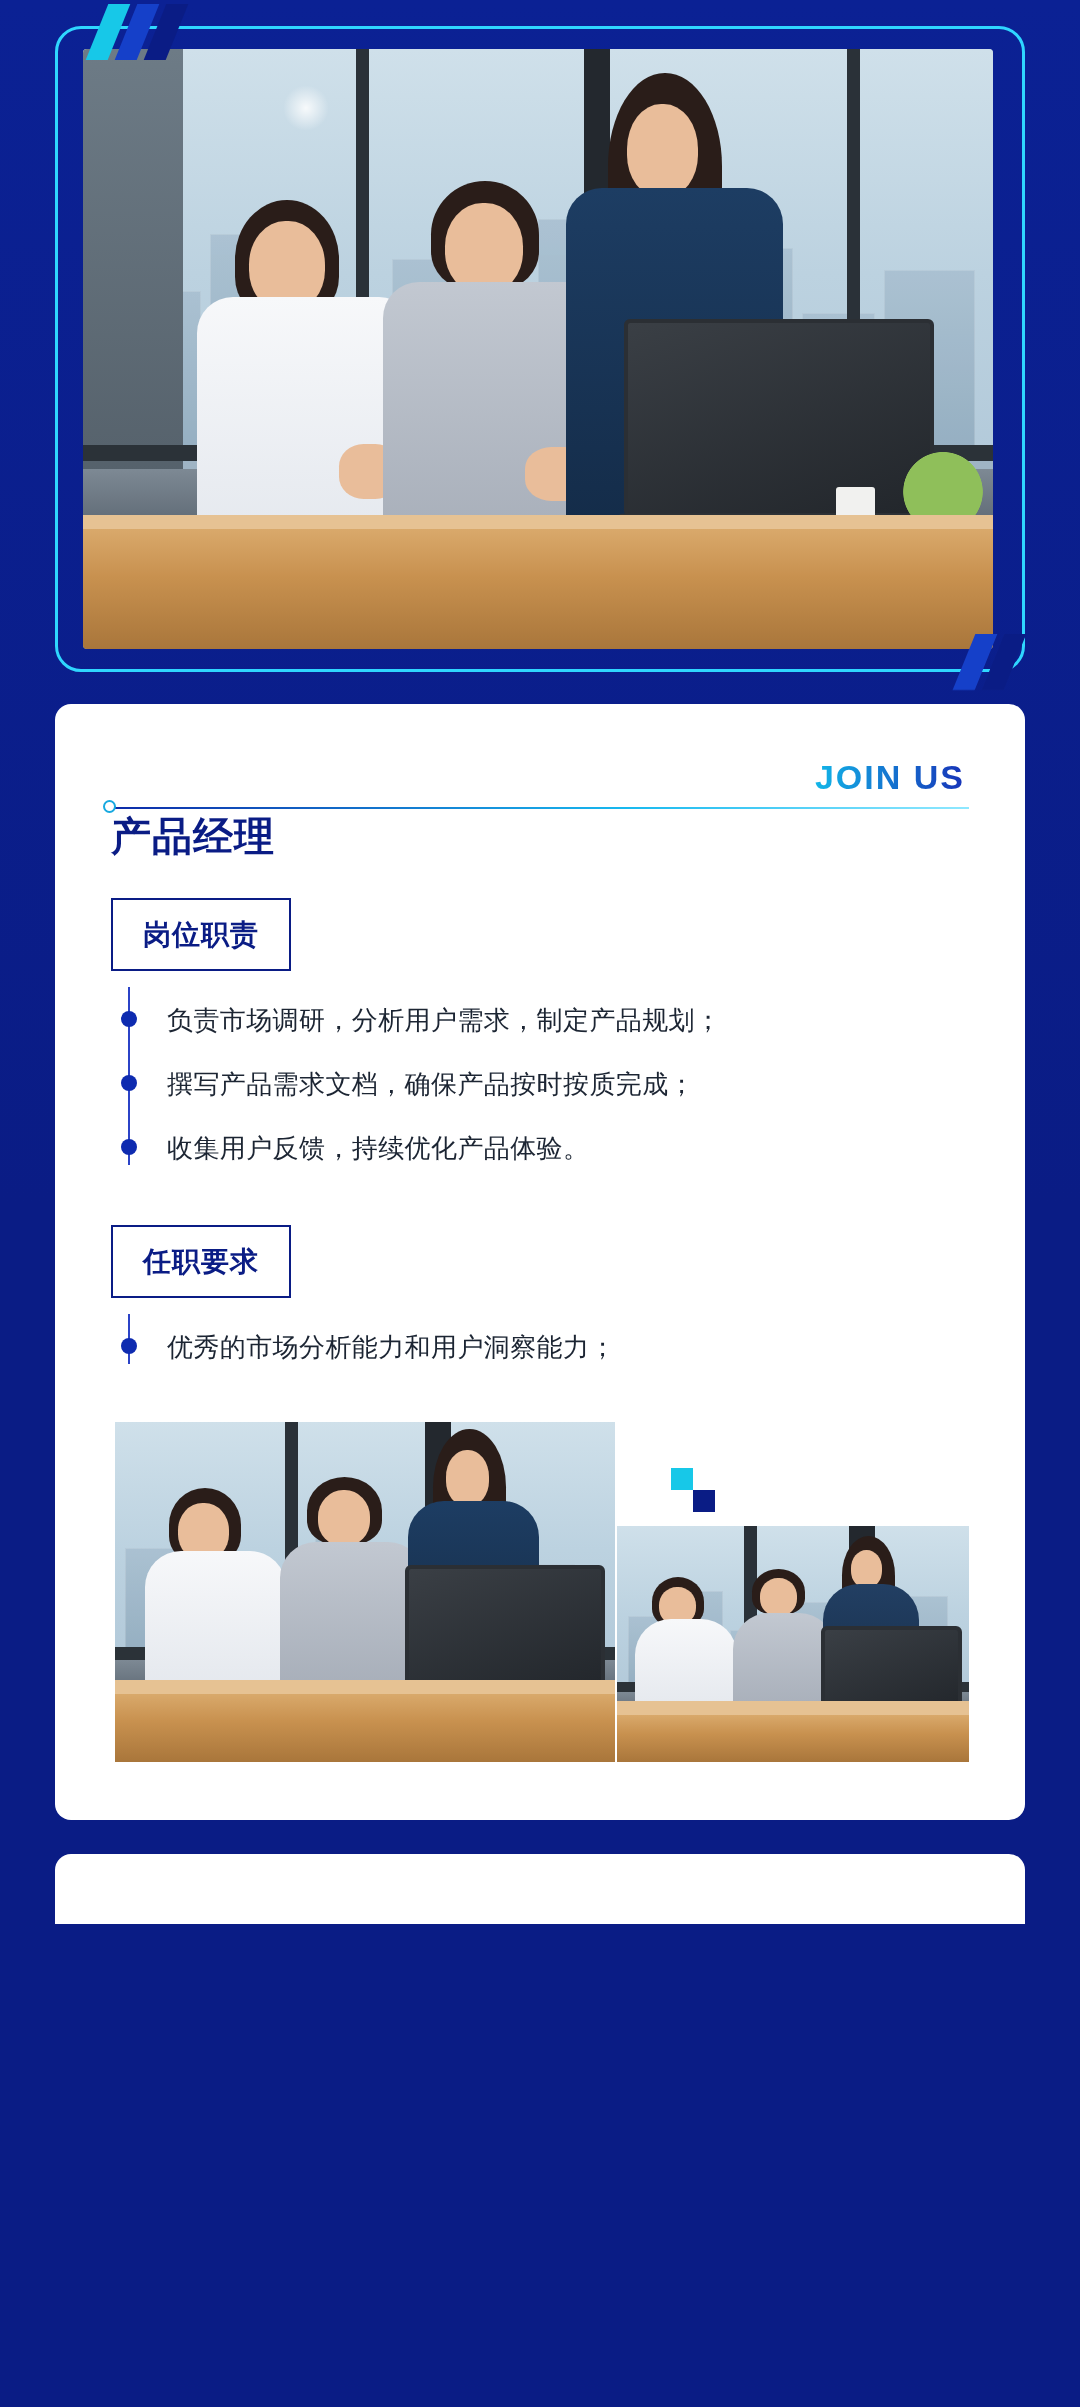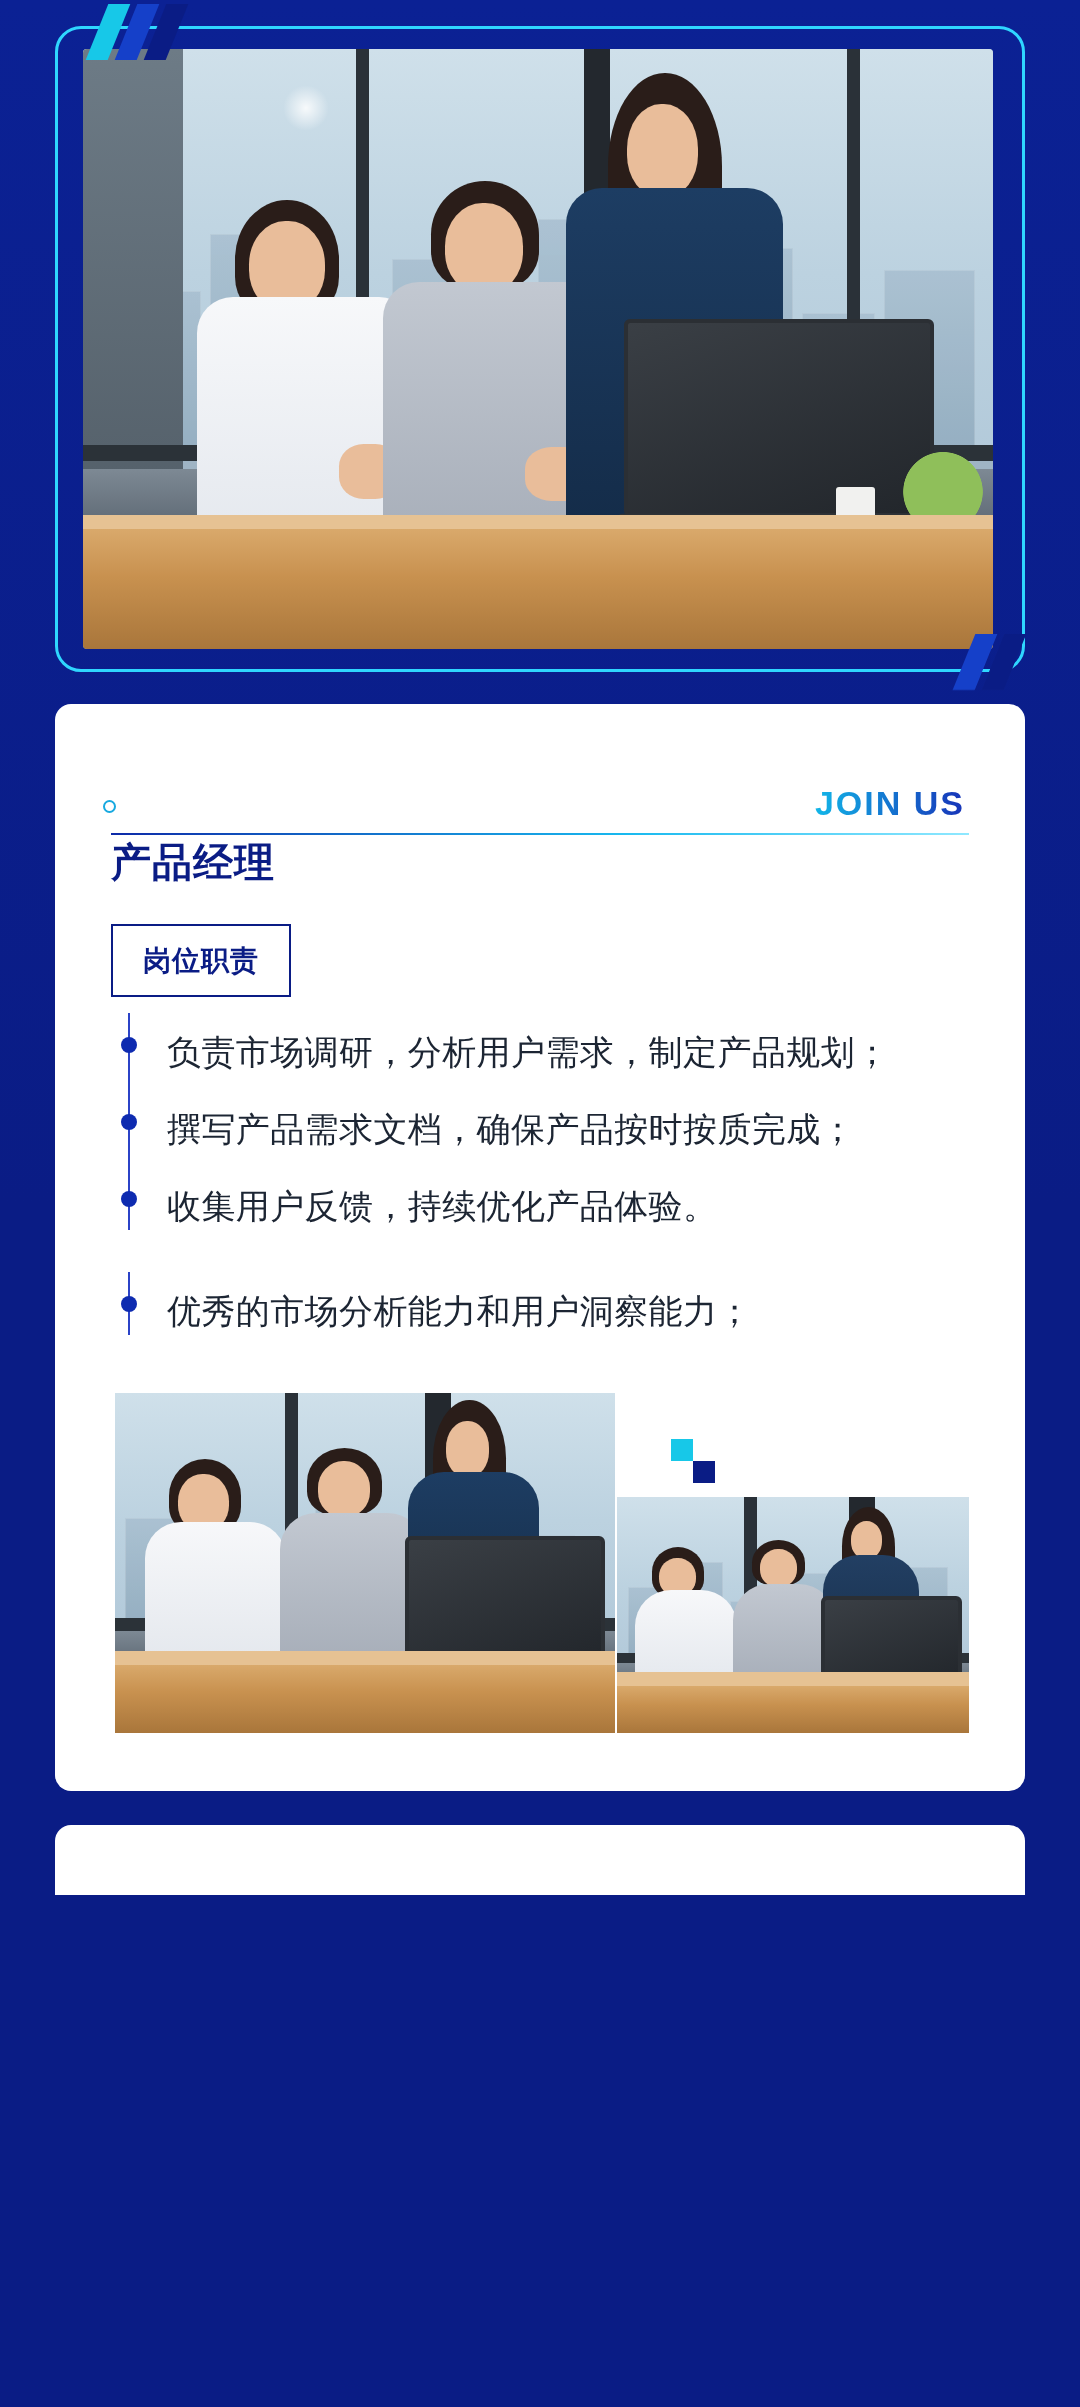--- a/index.html
+++ b/index.html
@@ -210,21 +210,21 @@
     border-radius: 50%;
     background: radial-gradient(circle, rgba(255,255,255,.85), rgba(255,255,255,0) 70%);
   }
 
   
   .card {
     position: relative;
     margin-top: 32px;
     background: #ffffff;
     border-radius: 16px;
-    padding: 80px 56px 58px 56px;
+    padding: 54px 56px 58px 56px;
   }
 
   .joinus-row {
     display: flex;
     justify-content: flex-end;
     align-items: flex-end;
     padding-right: 4px;
   }
   .joinus {
     font-size: 34px;
@@ -295,21 +295,21 @@
     position: absolute;
     left: 17px;
     top: 6px;
     bottom: 26px;
     width: 2px;
     background: #2b43c7;
   }
   .bullets li {
     position: relative;
     padding: 0 0 22px 56px;
-    font-size: 34px;
+    font-size: 26px;
     line-height: 1.62;
     color: #1c2533;
     letter-spacing: .4px;
   }
   .bullets li::before {
     content: "";
     position: absolute;
     left: 10px;
     top: 12px;
     width: 16px;
@@ -454,20 +454,21 @@
 
     
     <div class="section-tag">岗位职责</div>
     <ul class="bullets">
       <li>负责市场调研，分析用户需求，制定产品规划；</li>
       <li>撰写产品需求文档，确保产品按时按质完成；</li>
       <li>收集用户反馈，持续优化产品体验。</li>
     </ul>
 
     
+    <div class="section-tag alt">任职要求</div>
     <ul class="bullets">
       <li>优秀的市场分析能力和用户洞察能力；</li>
     </ul>
 
     
     <div class="photos">
 
       <div class="photo-a">
         <div class="scene">
           <div class="sky"></div>

